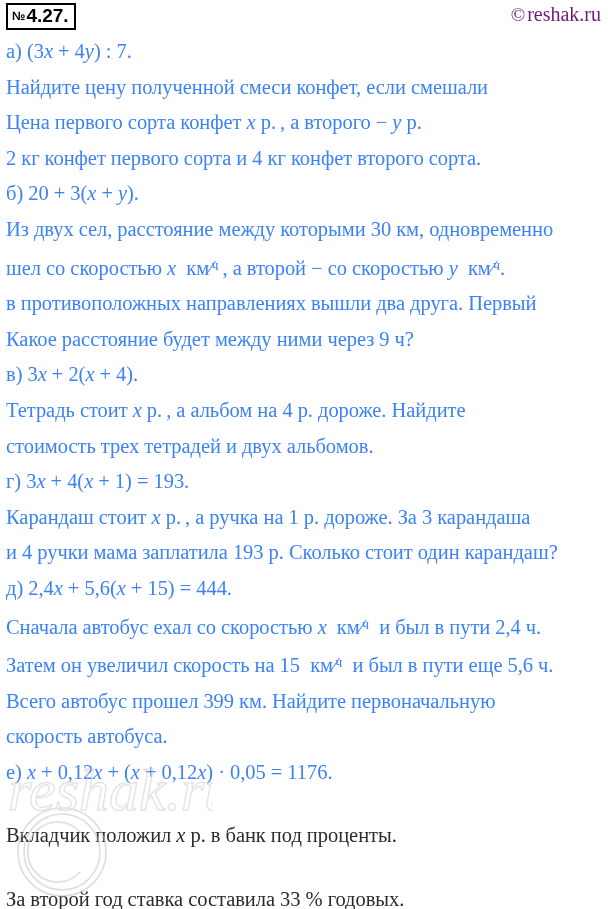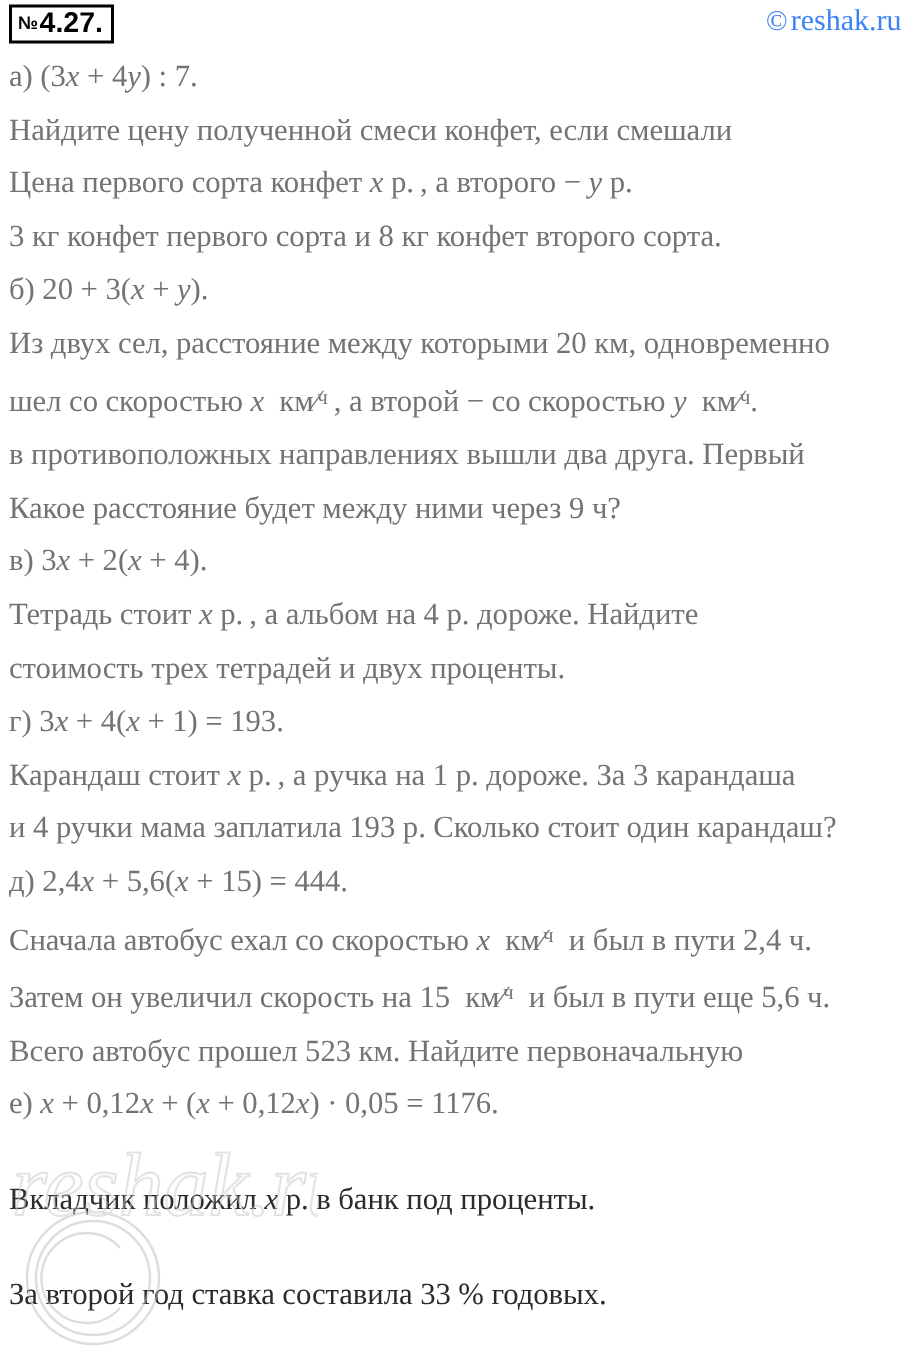--- a/index.html
+++ b/index.html
@@ -40,21 +40,21 @@
     vertical-align: 2px;
     margin-right: 1px;
   }
   .copyright {
     position: absolute;
     right: 7px;
     top: 2px;
     font-family: "Liberation Serif", "DejaVu Serif", serif;
     font-size: 20px;
     line-height: 24px;
-    color: #3b82f6;
+    color: #701a75;
     white-space: nowrap;
   }
   .copyright .csym {
     font-size: 19px;
     margin-right: 2px;
   }
 
   
   .content {
     position: absolute;
@@ -62,21 +62,21 @@
     top: 34px;
     width: 608px;
   }
   .line {
     margin: 0;
     padding: 0 4px 0 6px;
     font-size: 20.5px;
     line-height: 35.6px;
     white-space: nowrap;
     letter-spacing: -0.05px;
-    color: #737373;
+    color: #3b82f6;
   }
   .line.faded { color: #2b2b2b; margin-top: 28px; }
 
   i.v { font-style: italic; }
 
   
   .unit { white-space: nowrap; }
   .unit .sl { margin: 0 0px; }
   .unit .sup {
     font-size: 14px;
@@ -105,36 +105,37 @@
   </div>
   <div class="copyright">
     <span class="csym">©</span><span>reshak.ru</span>
   </div>
 </div>
 
 <div class="content" id="content">
     <p class="line">а) (3<i class="v">x</i> + 4<i class="v">y</i>) : 7.</p>
     <p class="line">Найдите цену полученной смеси конфет, если смешали</p>
     <p class="line">Цена первого сорта конфет <i class="v">x</i> р. , а второго − <i class="v">y</i> р.</p>
-    <p class="line">3 кг конфет первого сорта и 8 кг конфет второго сорта.</p>
+    <p class="line">2 кг конфет первого сорта и 4 кг конфет второго сорта.</p>
     <p class="line">б) 20 + 3(<i class="v">x</i> + <i class="v">y</i>).</p>
-    <p class="line">Из двух сел, расстояние между которыми 20 км, одновременно</p>
+    <p class="line">Из двух сел, расстояние между которыми 30 км, одновременно</p>
     <p class="line">шел со скоростью <i class="v">x</i>&nbsp; <span class="unit">км<span class="sl">⁄</span><span class="sup">ч</span></span> , а второй − со скоростью <i class="v">y</i>&nbsp; <span class="unit">км<span class="sl">⁄</span><span class="sup">ч</span></span>.</p>
     <p class="line">в противоположных направлениях вышли два друга. Первый</p>
     <p class="line">Какое расстояние будет между ними через 9 ч?</p>
     <p class="line">в) 3<i class="v">x</i> + 2(<i class="v">x</i> + 4).</p>
     <p class="line">Тетрадь стоит <i class="v">x</i> р. , а альбом на 4 р. дороже. Найдите</p>
-    <p class="line">стоимость трех тетрадей и двух проценты.</p>
+    <p class="line">стоимость трех тетрадей и двух альбомов.</p>
     <p class="line">г) 3<i class="v">x</i> + 4(<i class="v">x</i> + 1) = 193.</p>
     <p class="line">Карандаш стоит <i class="v">x</i> р. , а ручка на 1 р. дороже. За 3 карандаша</p>
     <p class="line">и 4 ручки мама заплатила 193 р. Сколько стоит один карандаш?</p>
     <p class="line">д) 2,4<i class="v">x</i> + 5,6(<i class="v">x</i> + 15) = 444.</p>
     <p class="line">Сначала автобус ехал со скоростью <i class="v">x</i>&nbsp; <span class="unit">км<span class="sl">⁄</span><span class="sup">ч</span></span>&nbsp; и был в пути 2,4 ч.</p>
     <p class="line">Затем он увеличил скорость на 15&nbsp; <span class="unit">км<span class="sl">⁄</span><span class="sup">ч</span></span>&nbsp; и был в пути еще 5,6 ч.</p>
-    <p class="line">Всего автобус прошел 523 км. Найдите первоначальную</p>
+    <p class="line">Всего автобус прошел 399 км. Найдите первоначальную</p>
+    <p class="line">скорость автобуса.</p>
     <p class="line">е) <i class="v">x</i> + 0,12<i class="v">x</i> + (<i class="v">x</i> + 0,12<i class="v">x</i>) · 0,05 = 1176.</p>
     <p class="line faded">Вкладчик положил <i class="v">x</i> р. в банк под проценты.</p>
     <p class="line faded">За второй год ставка составила 33 % годовых.</p>
     <p class="line faded">Какую сумму положил вкладчик в банк, если через 2 года</p>
   </div>
 
 <div class="watermark">
   <svg width="210" height="160" viewBox="0 0 210 160" aria-hidden="true">
     <g fill="none" stroke="#bdbdbd" stroke-width="1.6">
 

